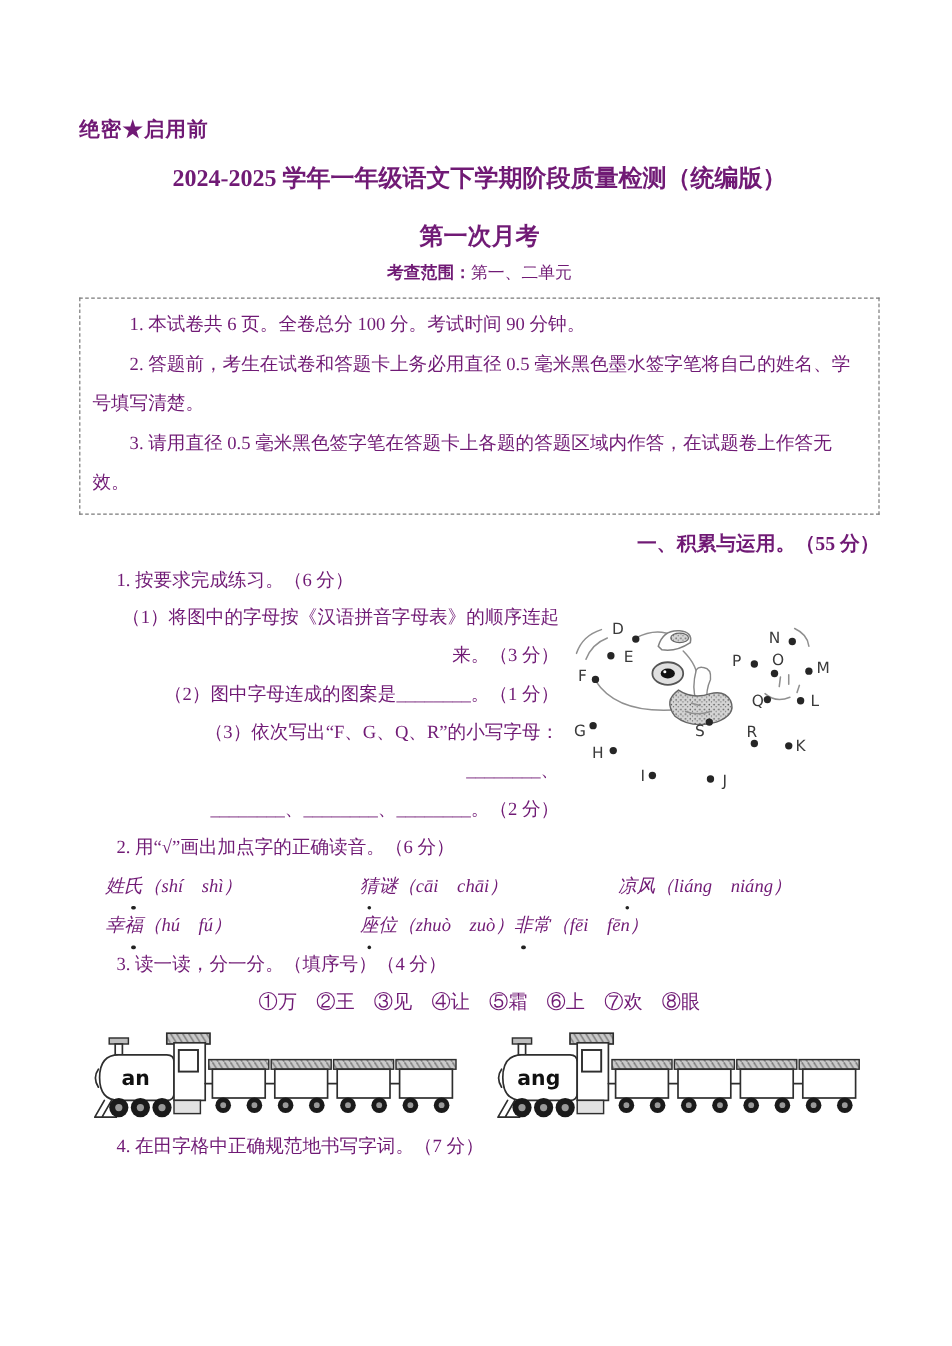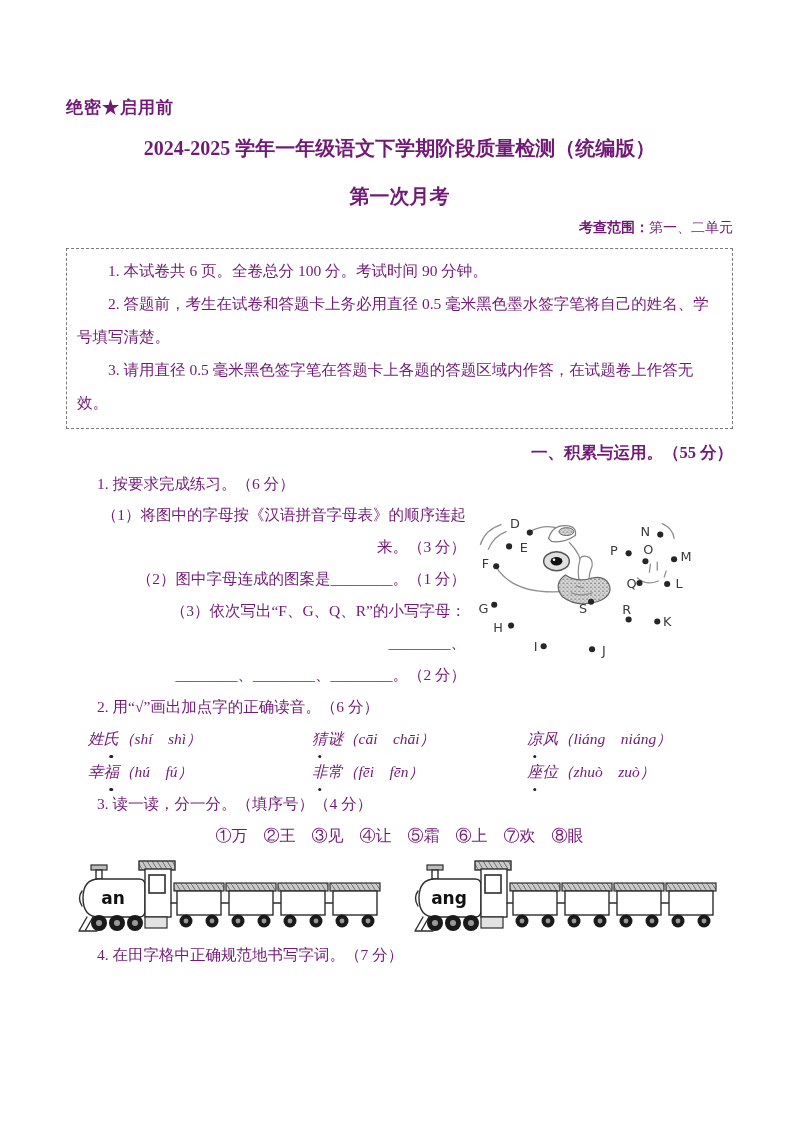--- a/index.html
+++ b/index.html
@@ -6,38 +6,38 @@
   .page{
     width:793px;height:972px;box-sizing:border-box;position:relative;
     background:#ffffff;color:#701a75;overflow:hidden;
     padding:96px 60px 0 66px;
     font-family:"Liberation Serif", serif;
     font-size:15.5px;
   }
   .confidential{font-size:17px;font-weight:bold;letter-spacing:1px;}
   .exam-title{text-align:center;font-size:20px;font-weight:bold;margin:16px 0 0;}
   .exam-subtitle{text-align:center;font-size:20px;font-weight:bold;margin:21px 0 0;}
-  .exam-scope{text-align:right;font-size:14px;margin:9px 0 0;}
+  .exam-scope{text-align:center;font-size:14px;margin:9px 0 0;}
   .exam-scope .scope-label{font-weight:bold;}
   .notice-box{border:1px dashed #7a7a7a;margin-top:11px;padding:5px 12px 9px 10px;}
   .notice-title{font-weight:bold;line-height:32px;margin:0;}
   .notice-item{margin:0;line-height:33px;text-indent:2em;}
   .sec-heading{font-weight:bold;font-size:16.5px;margin:9px 0 0;line-height:30px;text-align:right;}
   .stem{margin:0;text-indent:2em;line-height:31px;}
   .q1-wrap{display:flex;align-items:flex-start;}
   .q1-text{width:400px;text-align:right;}
   .q1-text p{margin:0;line-height:32px;text-indent:2em;}
   .q1-text p.cont{text-indent:0;}
   .dots-fig{width:263px;height:166px;}
   #letters-layer text{font:13px "DejaVu Sans",sans-serif;fill:#3a3a3a;text-anchor:middle;dominant-baseline:middle;}
   #letters-layer circle{fill:#262626;}
   .pinyin-row{display:flex;line-height:33px;padding-left:22px;font-style:italic;}
   .py-item{display:block;}
   .py-w1{width:212px;}
-  .py-w2{width:215px;margin-left:12px;}
+  .py-w2{width:215px;}
   .dotted{position:relative;display:inline-block;}
   .dotted::after{content:"";position:absolute;left:50%;transform:translateX(-50%);bottom:-3px;width:3.5px;height:3.5px;border-radius:50%;background:#222;}
   .options-line{text-align:center;font-size:16px;line-height:29px;margin-top:2px;}
   .trains-fig-wrap{margin-top:3px;text-align:center;}
   .trains-fig{width:645px;height:82px;}
   .train-label{font:bold 17px "DejaVu Sans",sans-serif;fill:#111;text-anchor:middle;}
   .write-line{display:flex;align-items:center;margin-top:4px;height:50px;}
   .write-line .seg{white-space:pre;}
   .tian-box{width:37px;height:44px;box-sizing:border-box;border:2px solid #8f8f8f;margin:0 3px;
     background-image:linear-gradient(#bdbdbd,#bdbdbd),linear-gradient(#bdbdbd,#bdbdbd);
@@ -146,22 +146,22 @@
 
   <p class="stem">2. 用“√”画出加点字的正确读音。（6 分）</p>
 
   <div class="pinyin-row">
     <span class="py-item py-w1"><span>姓</span><span class="dotted">氏</span><span></span><span>（shí　shì）</span></span>
     <span class="py-item py-w2"><span></span><span class="dotted">猜</span><span>谜</span><span>（cāi　chāi）</span></span>
     <span class="py-item"><span></span><span class="dotted">凉</span><span>风</span><span>（liáng　niáng）</span></span>
   </div>
   <div class="pinyin-row">
     <span class="py-item py-w1"><span>幸</span><span class="dotted">福</span><span></span><span>（hú　fú）</span></span>
+    <span class="py-item"><span></span><span class="dotted">座</span><span>位</span><span>（zhuò　zuò）</span></span>
     <span class="py-item py-w2"><span></span><span class="dotted">非</span><span>常</span><span>（fēi　fēn）</span></span>
-    <span class="py-item"><span></span><span class="dotted">座</span><span>位</span><span>（zhuò　zuò）</span></span>
   </div>
 
   <p class="stem">3. 读一读，分一分。（填序号）（4 分）</p>
   <div class="options-line">①万　②王　③见　④让　⑤霜　⑥上　⑦欢　⑧眼</div>
 
   <div class="trains-fig-wrap">
     <svg class="trains-fig" viewBox="0 0 645 82">
       <defs>
         <pattern id="hatch" patternUnits="userSpaceOnUse" width="5" height="8">
           <rect width="5" height="8" fill="#c9c9c9"></rect>

